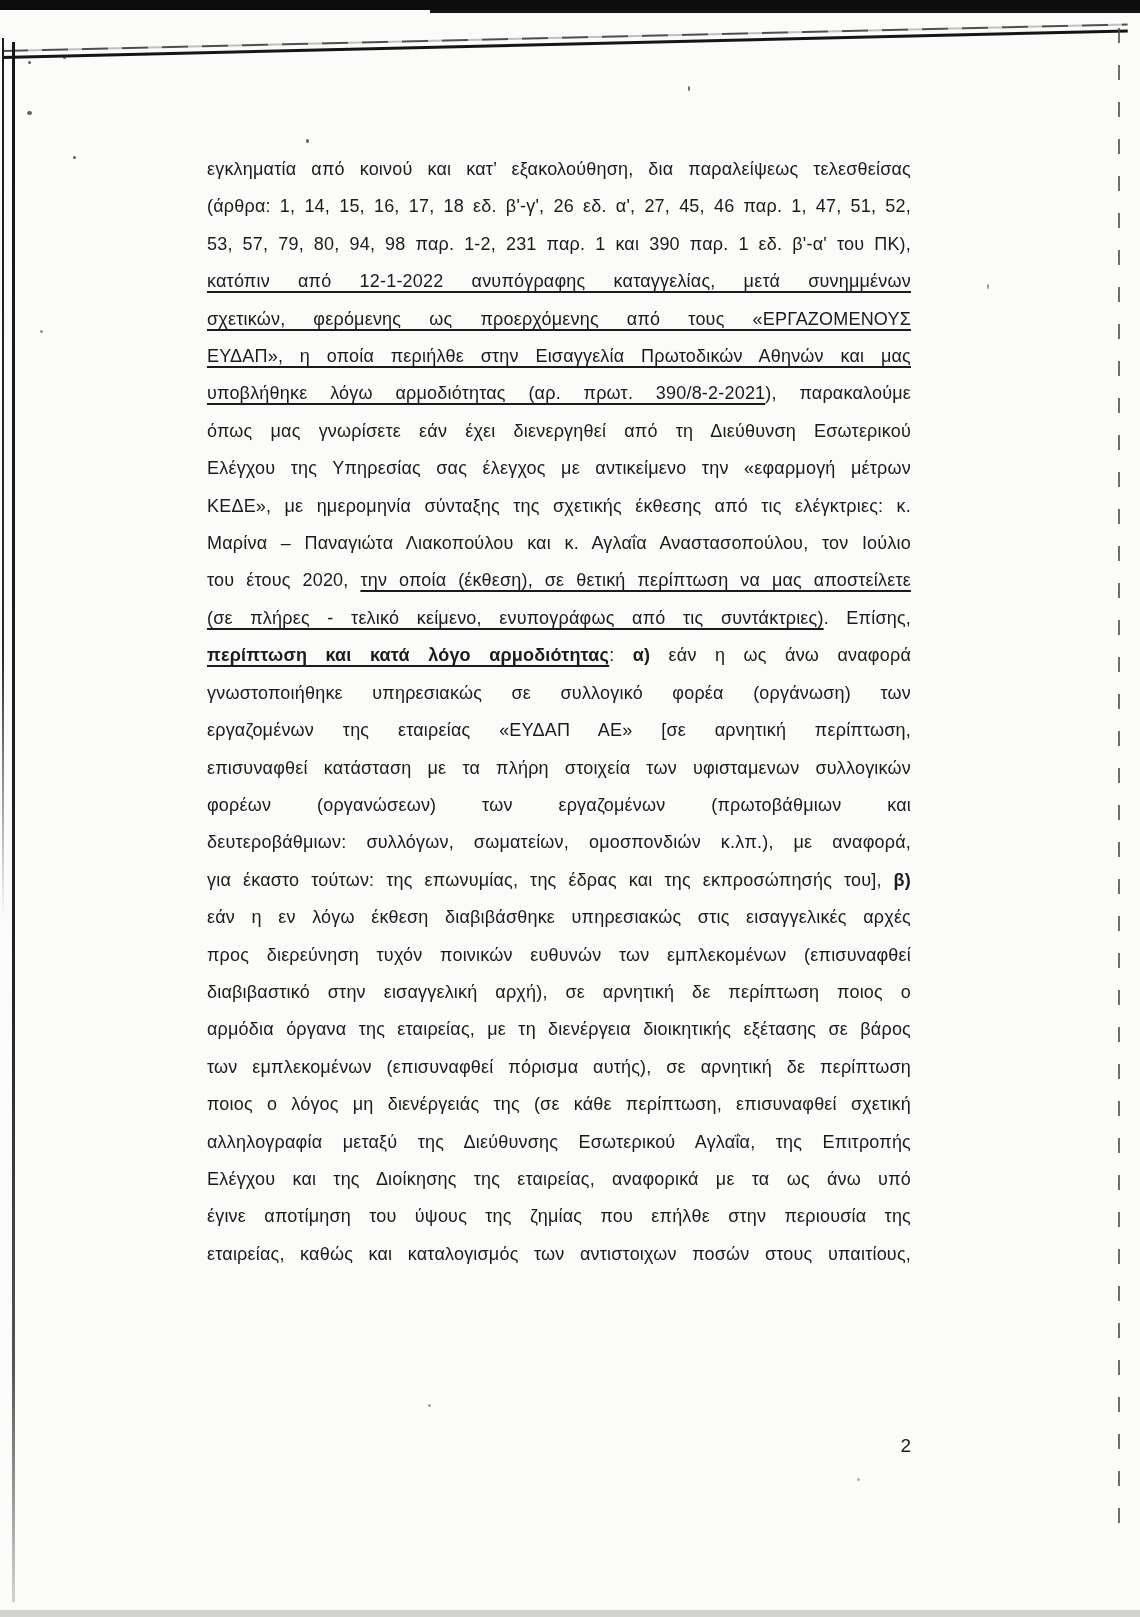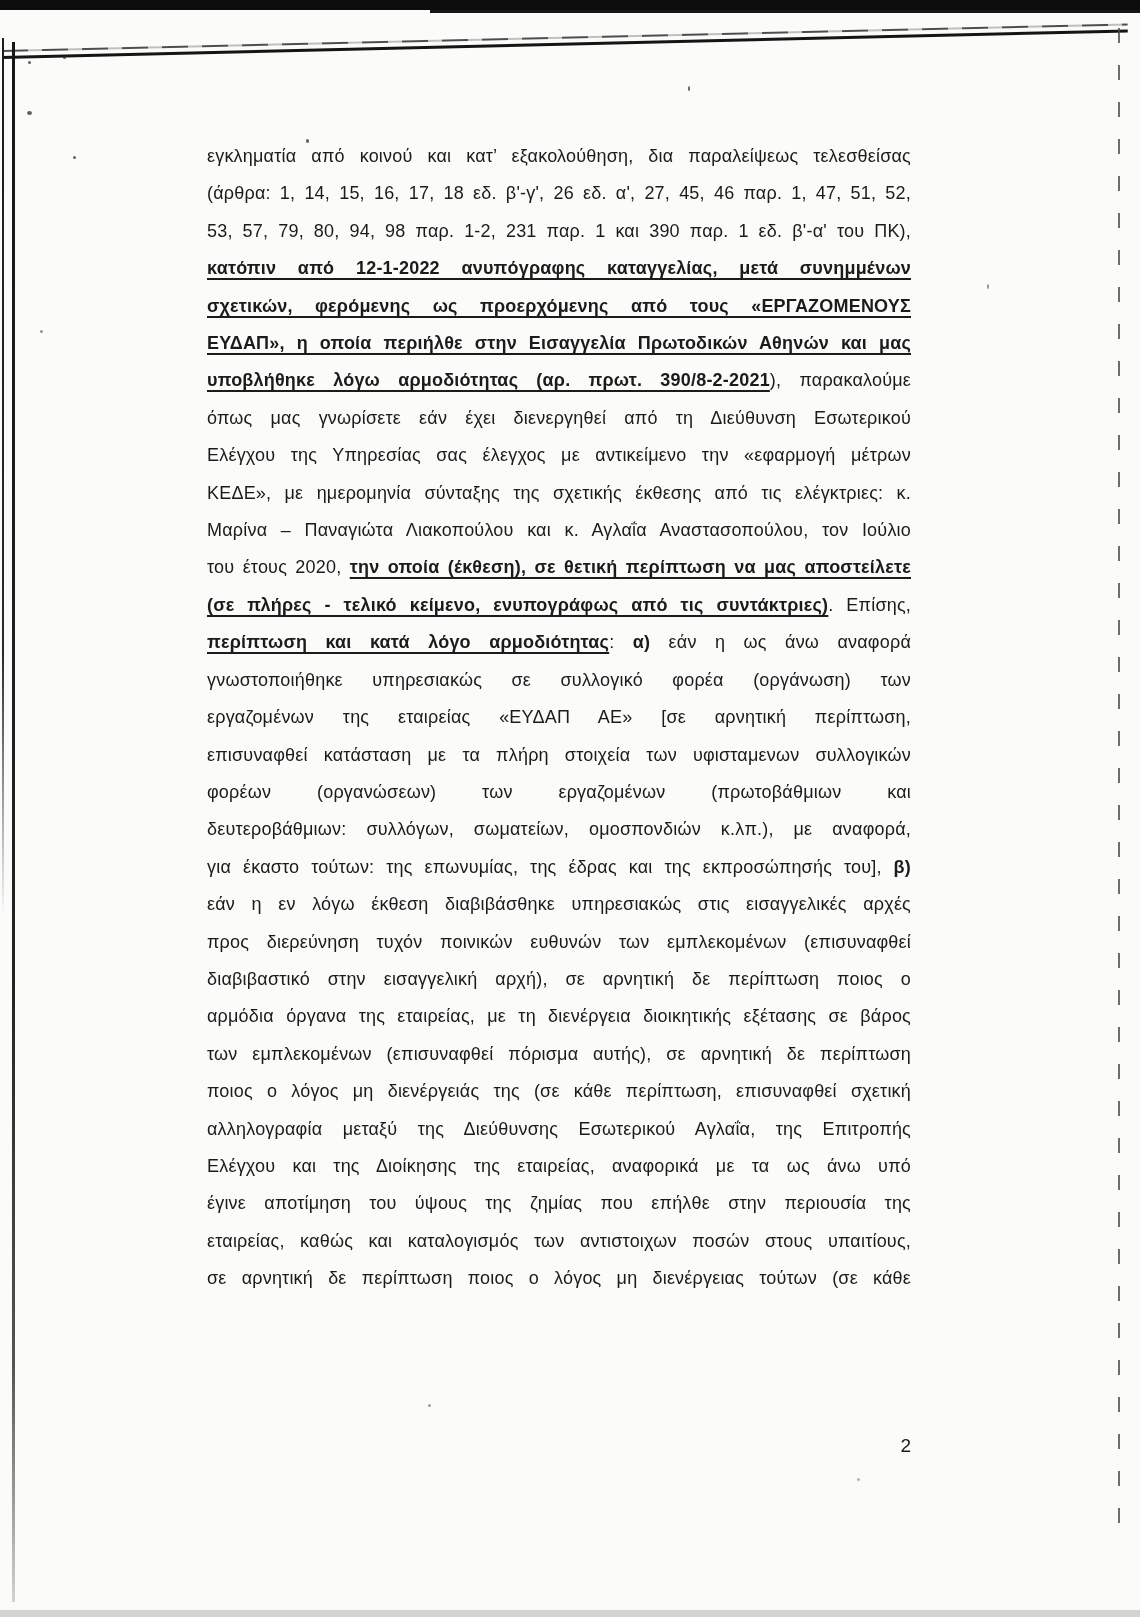--- a/index.html
+++ b/index.html
@@ -25,26 +25,26 @@
   .bt-b{margin-top:4px;height:3px;background:#151515;}
   
   .border-left-outer{position:absolute;left:2px;top:38px;width:2px;height:880px;
     background:linear-gradient(#1d1d1d 0%,#2a2a2a 70%,rgba(40,40,40,0) 100%);}
   .border-left-inner{position:absolute;left:12px;top:42px;width:2.5px;height:1560px;
     background:linear-gradient(#161616 0%,#222 60%,#555 85%,rgba(90,90,90,.25) 100%);}
   
   .border-right-dashed{position:absolute;left:1118px;top:28px;width:2px;height:1510px;opacity:.8;
     background:repeating-linear-gradient(180deg,#4a4a4a 0 15px,rgba(0,0,0,0) 15px 37px);}
   
-  .text-block{position:absolute;left:207px;top:138px;width:704px;overflow:hidden;}
+  .text-block{position:absolute;left:207px;top:151px;width:704px;overflow:hidden;}
   .line{
     font-size:18px;line-height:37.4px;letter-spacing:.2px;
     text-align:justify;text-align-last:justify;
   }
-  .u{text-decoration:underline;text-decoration-thickness:2.2px;text-underline-offset:4px;font-weight:bold;}
+  .u{text-decoration:underline;text-decoration-thickness:2.2px;text-underline-offset:4px;}
   .b{font-weight:700;}
   .page-number{position:absolute;left:207px;top:1431px;width:704px;
     text-align:right;padding-right:4px;font-size:19px;line-height:30px;}
   
   .speck{position:absolute;background:#2b2b2b;border-radius:50%;opacity:.75;}
 </style>
 </head>
 <body>
 
 <div class="page">
@@ -93,17 +93,16 @@
       <div class="line"><span>εάν η εν λόγω έκθεση διαβιβάσθηκε υπηρεσιακώς στις εισαγγελικές αρχές</span></div>
       <div class="line"><span>προς διερεύνηση τυχόν ποινικών ευθυνών των εμπλεκομένων (επισυναφθεί</span></div>
       <div class="line"><span>διαβιβαστικό στην εισαγγελική αρχή), σε αρνητική δε περίπτωση ποιος ο</span></div>
       <div class="line"><span>αρμόδια όργανα της εταιρείας, με τη διενέργεια διοικητικής εξέτασης σε βάρος</span></div>
       <div class="line"><span>των εμπλεκομένων (επισυναφθεί πόρισμα αυτής), σε αρνητική δε περίπτωση</span></div>
       <div class="line"><span>ποιος ο λόγος μη διενέργειάς της (σε κάθε περίπτωση, επισυναφθεί σχετική</span></div>
       <div class="line"><span>αλληλογραφία μεταξύ της Διεύθυνσης Εσωτερικού Αγλαΐα, της Επιτροπής</span></div>
       <div class="line"><span>Ελέγχου και της Διοίκησης της εταιρείας, αναφορικά με τα ως άνω υπό</span></div>
       <div class="line"><span>έγινε αποτίμηση του ύψους της ζημίας που επήλθε στην περιουσία της</span></div>
       <div class="line"><span>εταιρείας, καθώς και καταλογισμός των αντιστοιχων ποσών στους υπαιτίους,</span></div>
-      <div class="line"><span>σε αρνητική δε περίπτωση ποιος ο λόγος μη διενέργειας τούτων (σε κάθε</span></div>
     </div>
 
   <div class="page-number">2</div>
 </div>
 
 </body></html>

